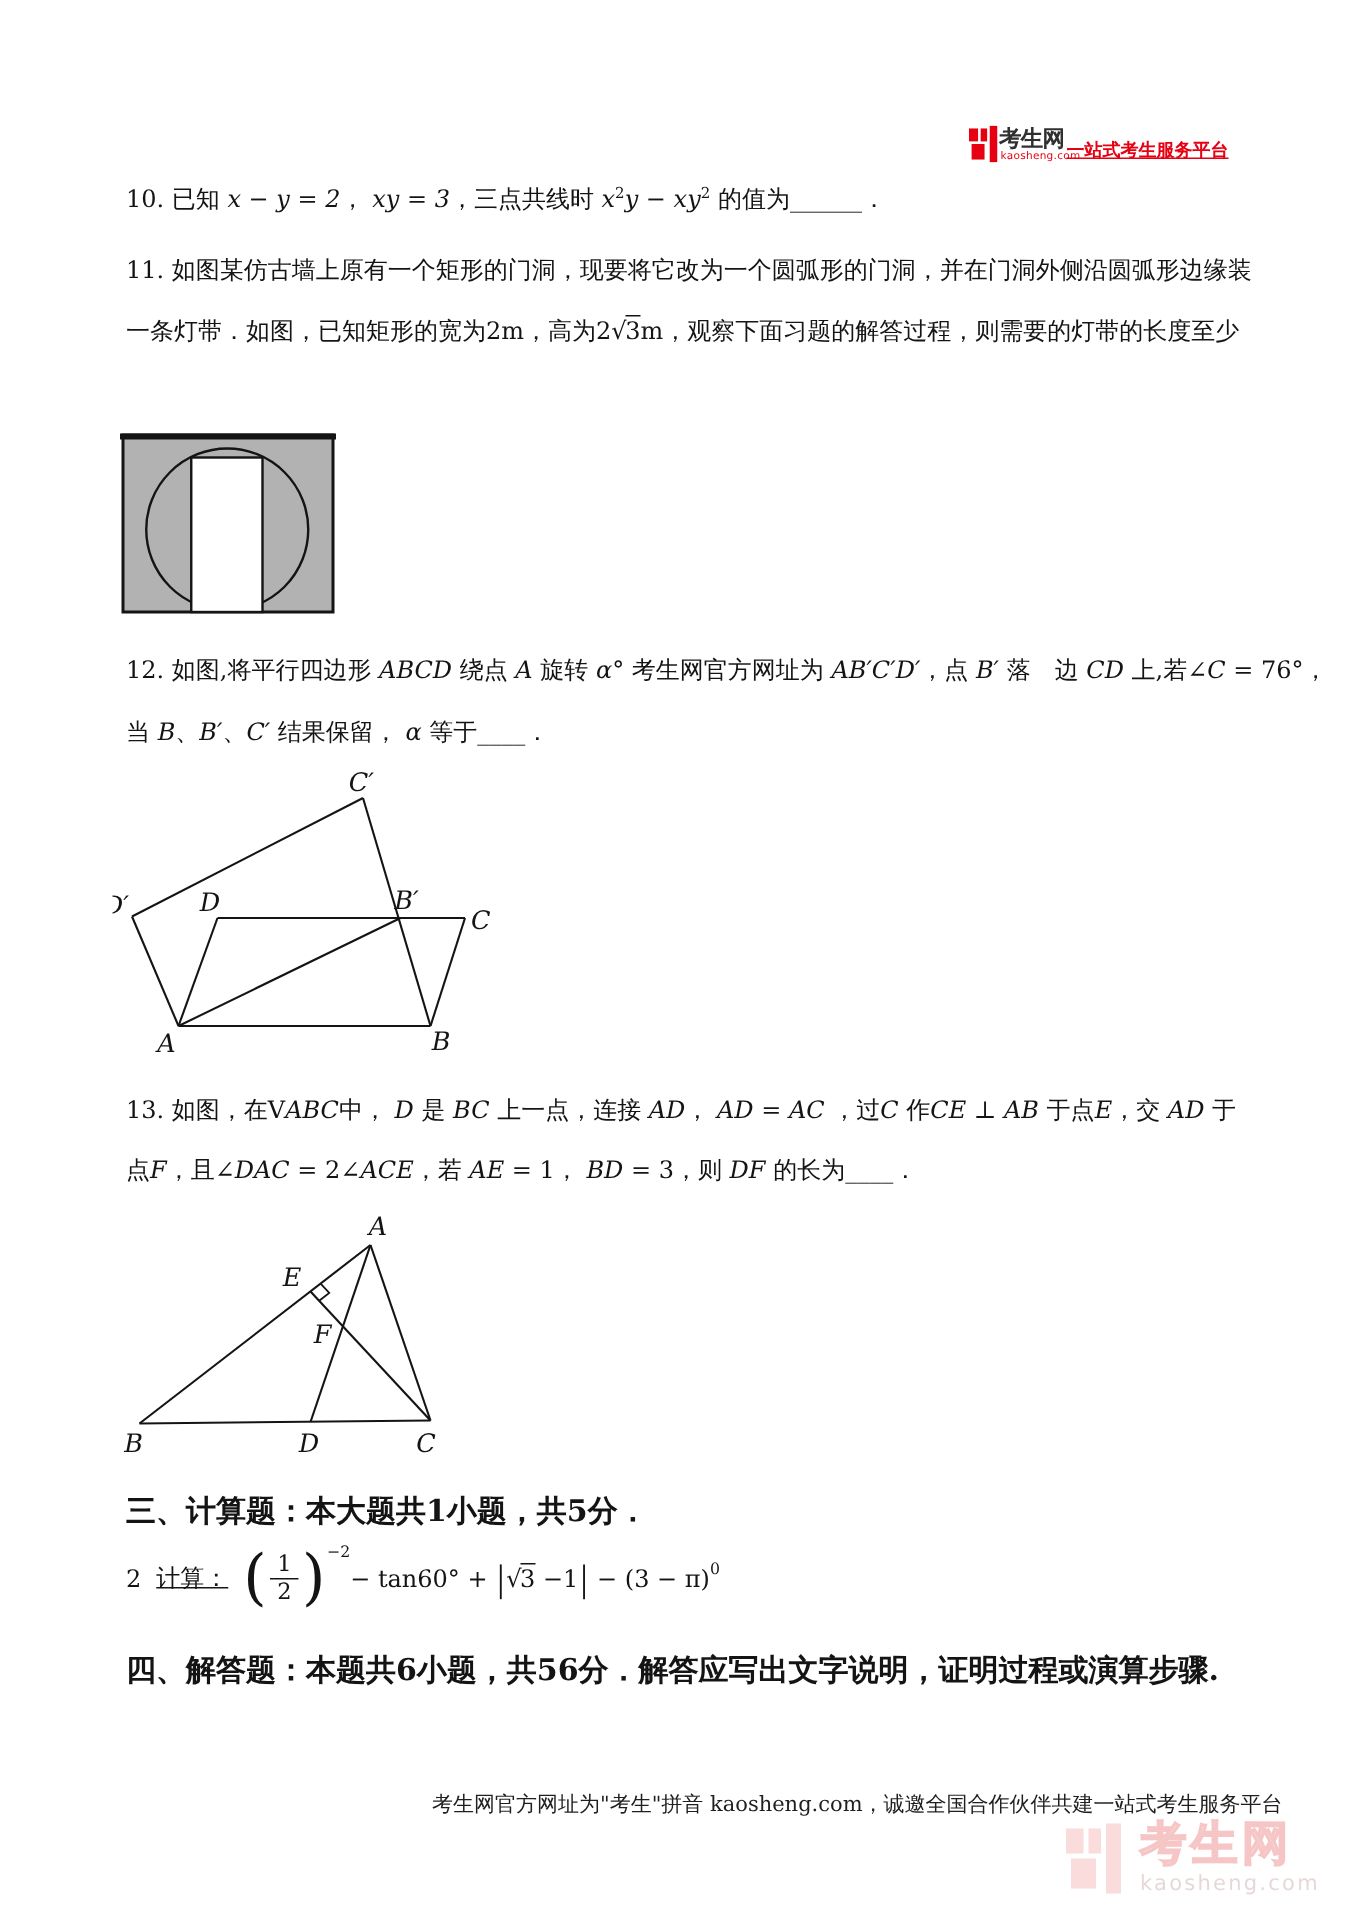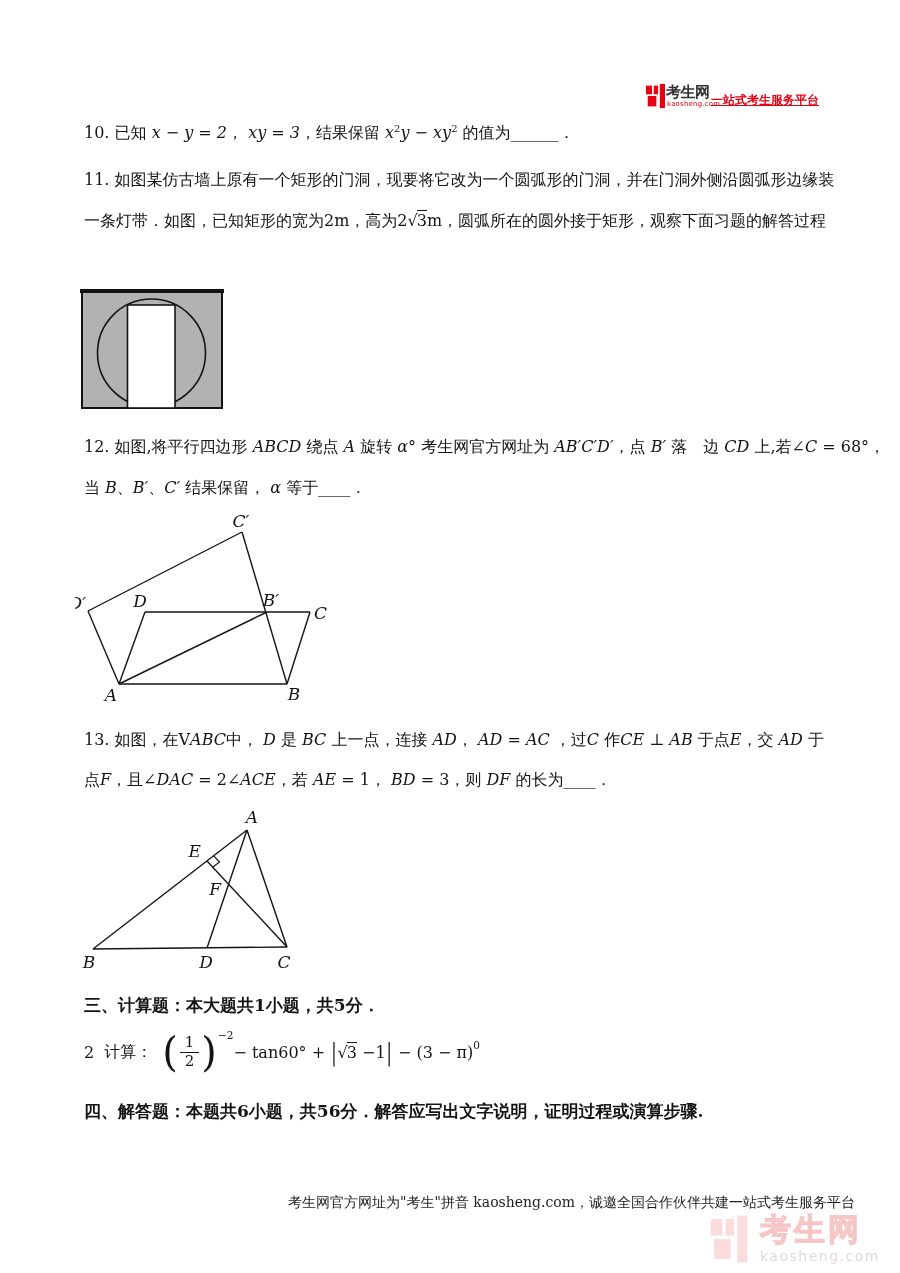--- a/index.html
+++ b/index.html
@@ -6,25 +6,25 @@
   .page{position:relative;width:900px;height:1273px;background:#ffffff;overflow:hidden;
         font-family:"DejaVu Serif",serif;color:#141414;margin-top:12px;}
   
   .line{position:absolute;left:84px;font-size:16px;white-space:nowrap;line-height:1.5;}
   .line span{font-style:normal;}
   .line .m{font-style:italic;text-align:right;}
   .sup{font-size:10px;position:relative;top:-6px;}
   .rad{border-top:1.2px solid #141414;margin-left:-1px;}
   .bar{display:inline-block;transform:scaleY(1.45);margin:0 1px;}
   .tri{font-style:normal;}
-  .heading{position:absolute;left:84px;font-size:17px;font-weight:bold;white-space:nowrap;}
+  .heading{position:absolute;left:84px;font-size:20px;font-weight:bold;white-space:nowrap;}
   
   .q14{position:absolute;left:84px;top:1014px;height:52px;display:flex;align-items:center;font-size:16px;}
   .q14 .no{margin-right:10px;}
-  .q14 .verb{margin-right:10px;}
+  .q14 .verb{margin-right:10px;text-decoration:underline;}
   .bigp{font-size:40px;font-weight:300;line-height:1;transform:scaleY(1.02);}
   .frac{display:inline-flex;flex-direction:column;align-items:center;font-size:15px;line-height:1.15;margin:0 2px;}
   .frac .fn{padding:0 5px;border-bottom:1.2px solid #141414;}
   .fexp{position:relative;top:-17px;font-size:10.5px;margin-left:1px;}
   .supz{font-size:10.5px;position:relative;top:-9px;}
   
   .fig{position:absolute;}
   .fig line,.fig path,.fig circle,.fig polyline{stroke:#141414;fill:none;}
   .fig text{font-family:"DejaVu Serif",serif;font-style:italic;font-size:17px;fill:#141414;}
   
@@ -54,33 +54,33 @@
       <rect x="0" y="3" width="7" height="10"></rect>
       <rect x="9" y="3" width="5" height="10"></rect>
       <rect x="2" y="15" width="10" height="12"></rect>
       <rect x="16" y="1" width="6" height="28"></rect>
     </g>
   </svg>
   <div class="logo-name">考生网</div>
   <div class="logo-domain">kaosheng.com</div>
   <div class="logo-tagline">一站式考生服务平台</div>
 
-  <div class="line" style="top:109px"><span>10. 已知 </span><span class="m">x − y = 2</span><span>， </span><span class="m">xy = 3</span><span>，结果保留 </span><span class="m">x</span><span class="sup">2</span><span class="m">y − xy</span><span class="sup">2</span><span> 的值为</span><span>______</span><span>．</span></div>
+  <div class="line" style="top:109px"><span>10. 已知 </span><span class="m">x − y = 2</span><span>， </span><span class="m">xy = 3</span><span>，三点共线时 </span><span class="m">x</span><span class="sup">2</span><span class="m">y − xy</span><span class="sup">2</span><span> 的值为</span><span>______</span><span>．</span></div>
 
   <div class="line" style="top:156px"><span>11. 如图某仿古墙上原有一个矩形的门洞，现要将它改为一个圆弧形的门洞，并在门洞外侧沿圆弧形边缘装</span></div>
-  <div class="line" style="top:197px"><span>一条灯带．如图，已知矩形的宽为</span><span>2m</span><span>，高为</span><span>2</span><span>√</span><span class="rad">3</span><span>m</span><span>，圆弧所在的圆外接于矩形，观察下面习题的解答过程</span></div>
+  <div class="line" style="top:197px"><span>一条灯带．如图，已知矩形的宽为</span><span>2m</span><span>，高为</span><span>2</span><span>√</span><span class="rad">3</span><span>m</span><span>，观察下面习题的解答过程，则需要的灯带的长度至少</span></div>
 
   <svg class="fig" style="left:79px;top:270px" width="150" height="132" viewBox="0 0 150 132">
     <rect x="3" y="8" width="140" height="118" fill="#b2b2b2" stroke="#141414" stroke-width="2"></rect>
     <line x1="1" y1="9" x2="145" y2="9" stroke-width="4"></line>
     <circle cx="72.5" cy="71" r="54" stroke-width="1.6"></circle>
     <rect x="48.5" y="23" width="47.5" height="103" fill="#ffffff" stroke="#141414" stroke-width="1.6"></rect>
   </svg>
 
-  <div class="line" style="top:423px"><span>12. 如图,将平行四边形 </span><span class="m">ABCD</span><span> 绕点 </span><span class="m">A</span><span> 旋转 </span><span class="m">α</span><span>° 考生网官方网址为 </span><span class="m">AB′C′D′</span><span>，点 </span><span class="m">B′</span><span> 落　边 </span><span class="m">CD</span><span> 上,若∠</span><span class="m">C</span><span> = 68°，</span></div>
+  <div class="line" style="top:423px"><span>12. 如图,将平行四边形 </span><span class="m">ABCD</span><span> 绕点 </span><span class="m">A</span><span> 旋转 </span><span class="m">α</span><span>° 考生网官方网址为 </span><span class="m">AB′C′D′</span><span>，点 </span><span class="m">B′</span><span> 落　边 </span><span class="m">CD</span><span> 上,若∠</span><span class="m">C</span><span> = 76°，</span></div>
   <div class="line" style="top:464px"><span>当 </span><span class="m">B</span><span>、</span><span class="m">B′</span><span>、</span><span class="m">C′</span><span> 结果保留， </span><span class="m">α</span><span> 等于</span><span>____</span><span>．</span></div>
 
   <svg class="fig" style="left:75px;top:500px" width="280" height="200" viewBox="0 0 280 200">
     <g stroke-width="1.4">
       <line x1="44" y1="172" x2="212" y2="172"></line>
       <line x1="212" y1="172" x2="235" y2="100"></line>
       <line x1="235" y1="100" x2="70" y2="100"></line>
       <line x1="70" y1="100" x2="44" y2="172"></line>
       <line x1="44" y1="172" x2="192" y2="100"></line>
       <line x1="167" y1="20" x2="212" y2="172"></line>

